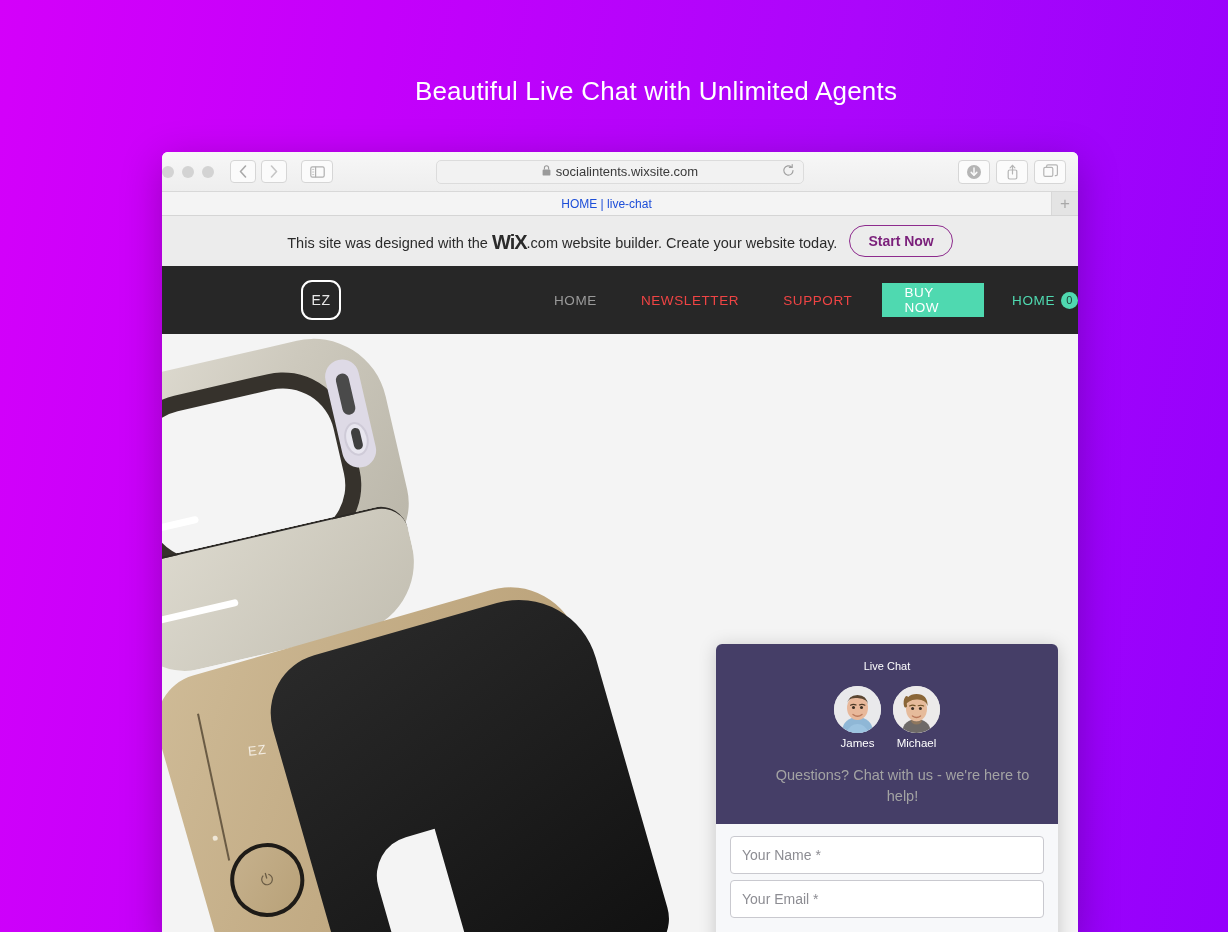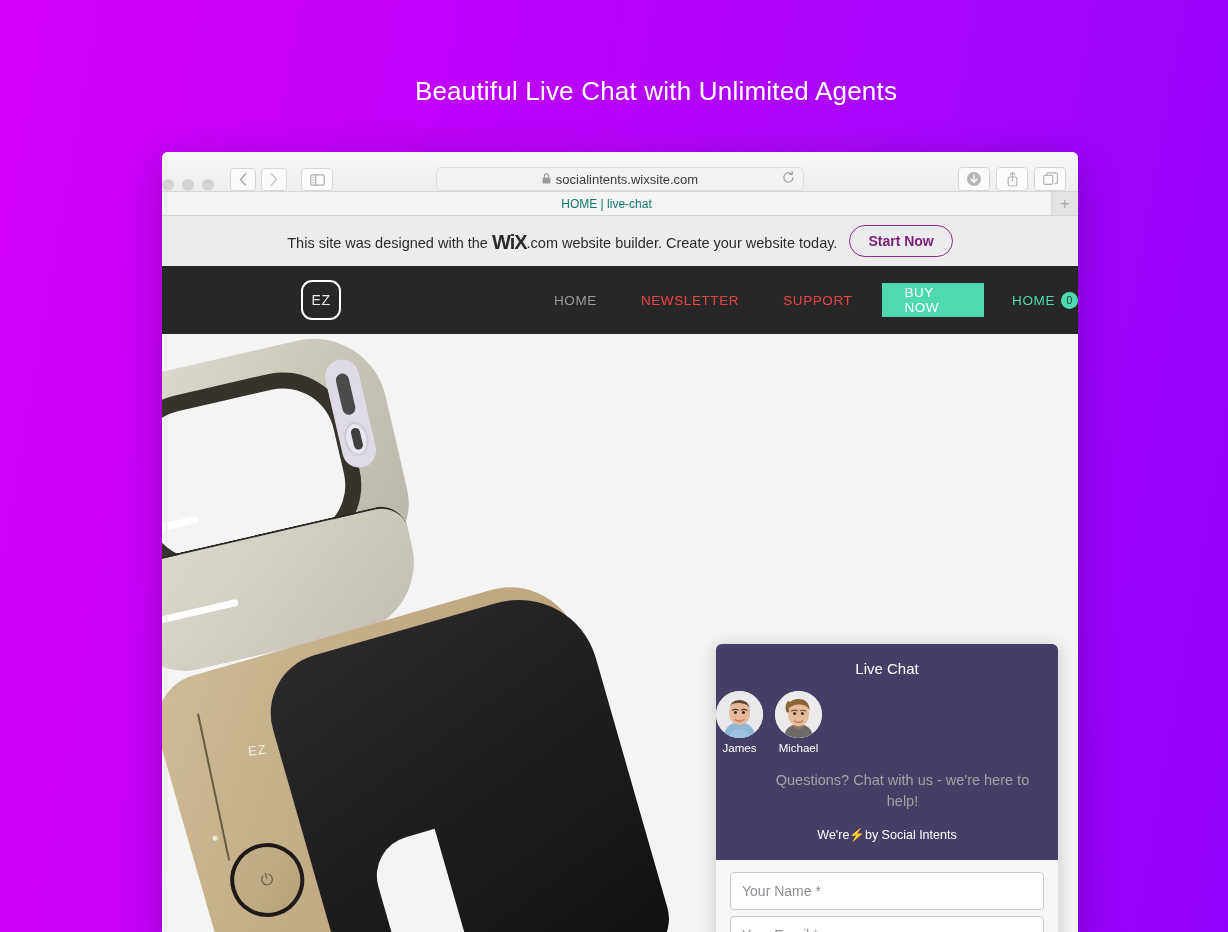--- a/index.html
+++ b/index.html
@@ -25,21 +25,21 @@
     background:#f6f6f6;
     border-radius:6px 6px 0 0;
     overflow:hidden;
     box-shadow:0 10px 40px rgba(0,0,0,.25);
   }
 
   
   .toolbar{
     height:40px; background:linear-gradient(#f7f7f7,#eeeeee);
     border-bottom:1px solid #d8d8d8;
-    display:flex; align-items:flex-end; padding:0 0; position:relative;
+    display:flex; align-items:center; padding:0 0; position:relative;
   }
   .lights{ display:flex; gap:8px; align-items:center; }
   .light{ width:12px; height:12px; border-radius:50%; background:#d3d3d3; }
 
   .nav-group{ display:flex; gap:5px; margin-left:16px; }
   .chrome-btn{
     width:26px; height:23px; border:1px solid #d6d6d6; border-radius:4px;
     background:#fbfbfb; display:flex; align-items:center; justify-content:center;
   }
   .chrome-btn svg{ display:block; }
@@ -58,21 +58,21 @@
   .right-btns{ position:absolute; right:12px; display:flex; gap:6px; }
   .right-btns .chrome-btn{ width:32px; height:24px; }
 
   
   .tabbar{
     height:24px; background:#ececec; border-bottom:1px solid #d5d5d5;
     display:flex; align-items:stretch; position:relative;
   }
   .tab{
     flex:1; display:flex; align-items:center; justify-content:center;
-    font-size:12px; color:#0f766e; background:#f4f4f4;
+    font-size:12px; color:#1d4ed8; background:#f4f4f4;
     border-right:1px solid #d8d8d8;
   }
   .newtab{
     width:26px; display:flex; align-items:center; justify-content:center;
     color:#a8a8a8; font-size:17px; background:#e4e4e4; line-height:1;
   }
 
   
   .wixbar{
     height:50px; background:#ececec;
@@ -206,22 +206,22 @@
   
   .chat-widget{
     position:absolute; right:20px; top:310px;
     width:342px; background:#f7f8fa;
     border-radius:6px; overflow:hidden;
     box-shadow:0 2px 18px rgba(0,0,0,.18);
   }
   .chat-header{
     background:#453e67; padding:16px 0 16px; text-align:center; color:#ffffff;
   }
-  .chat-title{ font-size:15px; font-weight:400; margin-bottom:14px; }
-  .agents{ display:flex; gap:12px; margin-bottom:4px; }
+  .chat-title{ font-size:11px; font-weight:400; margin-bottom:14px; }
+  .agents{ display:flex; justify-content:center; gap:12px; margin-bottom:4px; }
   .agent{ text-align:center; }
   .avatar{
     width:47px; height:47px; border-radius:50%; overflow:hidden;
     background:#e7e7e9; position:relative; margin:0 auto 4px;
   }
   .avatar svg{ display:block; }
   .agent-name{ font-size:11.5px; color:#ffffff; }
   .chat-greeting{
     font-size:14.5px; line-height:1.48; padding:12px 26px 0; color:#a3a3a3;margin-left:31px;
   }
@@ -408,23 +408,20 @@
                 <path d="M16.6 20 q3-1.5 5.6-.3" fill="none" stroke="#6f5226" stroke-width="1.1" stroke-linecap="round"></path>
                 <path d="M25.2 19.8 q2.7-1.3 5.5.2" fill="none" stroke="#6f5226" stroke-width="1.1" stroke-linecap="round"></path>
               </svg>
             </div>
             <div class="agent-name">Michael</div>
           </div>
         </div>
 
         <div class="chat-greeting">Questions? Chat with us - we're here to help!</div>
 
-        <div class="chat-powered">
-          <span>We're</span><span class="bolt">⚡</span><span>by Social Intents</span>
-        </div>
       </div>
 
       <div class="chat-form">
         <input class="field" type="text" placeholder="Your Name *" style="">
         <input class="field" type="text" placeholder="Your Email *" style="">
         
         
       </div>
     </div>
   </div>

